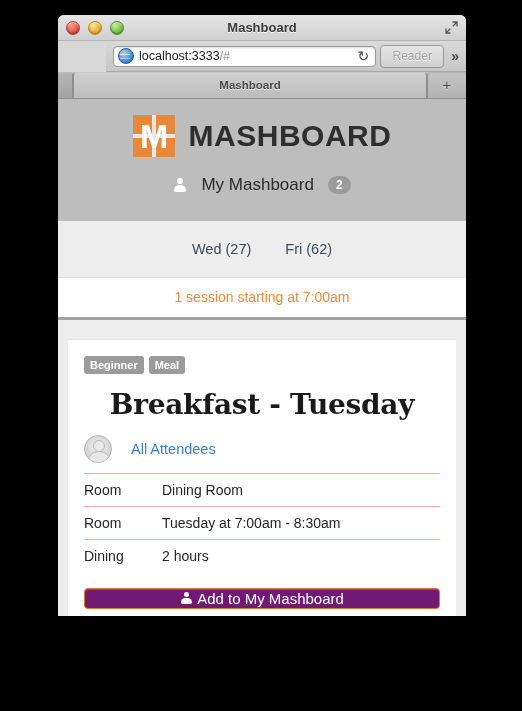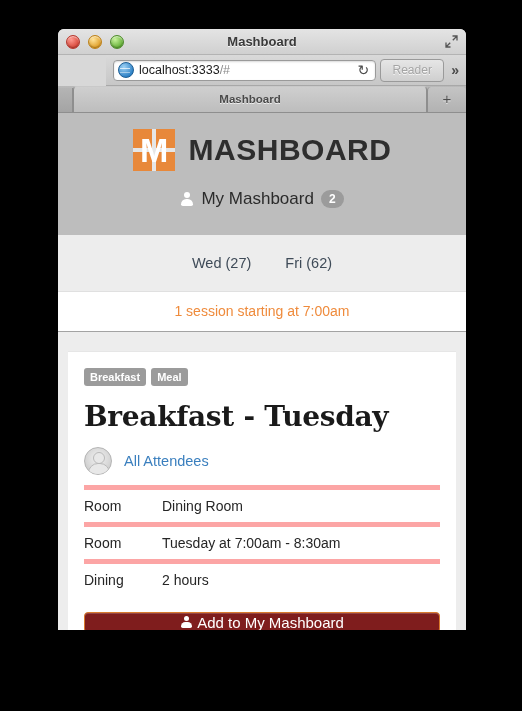--- a/index.html
+++ b/index.html
@@ -9,21 +9,21 @@
     width: 522px;
     height: 711px;
     overflow: hidden;
     font-family: "Liberation Sans", sans-serif;
   }
 
   
   .browser-window {
     position: absolute;
     left: 58px;
-    top: 29px;
+    top: 15px;
     width: 408px;
     height: 601px;
     background: #d8d8d8;
     border-radius: 6px 6px 0 0;
     box-shadow: 0 0 1px rgba(0,0,0,0.6);
     overflow: hidden;
   }
 
   
   .titlebar {
@@ -230,21 +230,21 @@
     font-weight: bold;
     color: #2e2e2e;
     letter-spacing: 0.5px;
   }
 
   .my-mashboard {
     margin-top: 18px;
     display: flex;
     align-items: center;
     justify-content: center;
-    gap: 7px;
+    gap: 14px;
   }
   .person-icon {
     display: inline-block;
     width: 14px;
     height: 16px;
     position: relative;
   }
   .person-icon .head {
     position: absolute;
     left: 4px; top: 1px;
@@ -290,21 +290,21 @@
   }
 
   
   .session-notice {
     background: #ffffff;
     height: 39px;
     line-height: 39px;
     text-align: center;
     color: #ef8b3c;
     font-size: 14px;
-    border-bottom: 1px solid #a3a3a3;
+    border-bottom: 3px solid #a3a3a3;
   }
 
   .gap-strip {
     height: 19px;
     background: #ededed;
   }
 
   
   .card {
     background: #ffffff;
@@ -324,26 +324,27 @@
     border-radius: 3px;
     line-height: 12px;
   }
   .session-title {
     font-family: "DejaVu Serif", "Liberation Serif", serif;
     font-size: 28px;
     font-weight: bold;
     color: #1a1a1a;
     margin: 14px 0 14px 0;
     letter-spacing: -0.3px;
+    text-align: center;
   }
 
   .attendees-row {
     display: flex;
     align-items: center;
-    gap: 12px;
+    gap: 19px;
     padding-bottom: 8px;
   }
   .gravatar {
     width: 26px; height: 26px;
     border-radius: 50%;
     background: radial-gradient(circle at 50% 40%, #f2f2f2 0%, #d8d8d8 55%, #bdbdbd 100%);
     border: 1px solid #b4b4b4;
     position: relative;
     flex: 0 0 auto;
     overflow: hidden;
@@ -367,33 +368,33 @@
   .attendees-link {
     color: #3a7fbe;
     font-size: 14.5px;
   }
 
   .details-table {
     width: 100%;
     border-collapse: collapse;
     margin-top: 2px;
   }
-  .details-table tr { border-top: 5px solid #fca5a5; }
+  .details-table tr { border-top: 1px solid #fca5a5; }
   .details-table td {
     padding: 8px 0;
     font-size: 14px;
     color: #262626;
   }
   .details-table td.key { width: 78px; }
 
   .add-button {
     display: block;
     width: 100%;
     margin-top: 16px;
-    background: #7f1d1d;
+    background: #701a75;
     border: 1px solid #d97a2c;
     border-radius: 4px;
     color: #ffffff;
     font-size: 15px;
     padding: 1px 0;
     text-align: center;
     box-sizing: border-box;
     box-shadow: inset 0 1px 0 rgba(255,255,255,0.18);
   }
   .btn-person {
@@ -472,21 +473,21 @@
       <div class="day-tab">Wed (27)</div>
       <div class="day-tab">Fri (62)</div>
     </div>
 
     <div class="session-notice">1 session starting at 7:00am</div>
 
     <div class="gap-strip"></div>
 
     <div class="card">
       <div class="badges">
-        <span class="badge">Breakfast</span>
+        <span class="badge">Beginner</span>
         <span class="badge">Meal</span>
       </div>
 
       <div class="session-title">Breakfast - Tuesday</div>
 
       <div class="attendees-row">
         <span class="gravatar">
           <span class="g-head"></span>
             <span class="g-body"></span>
         </span>

